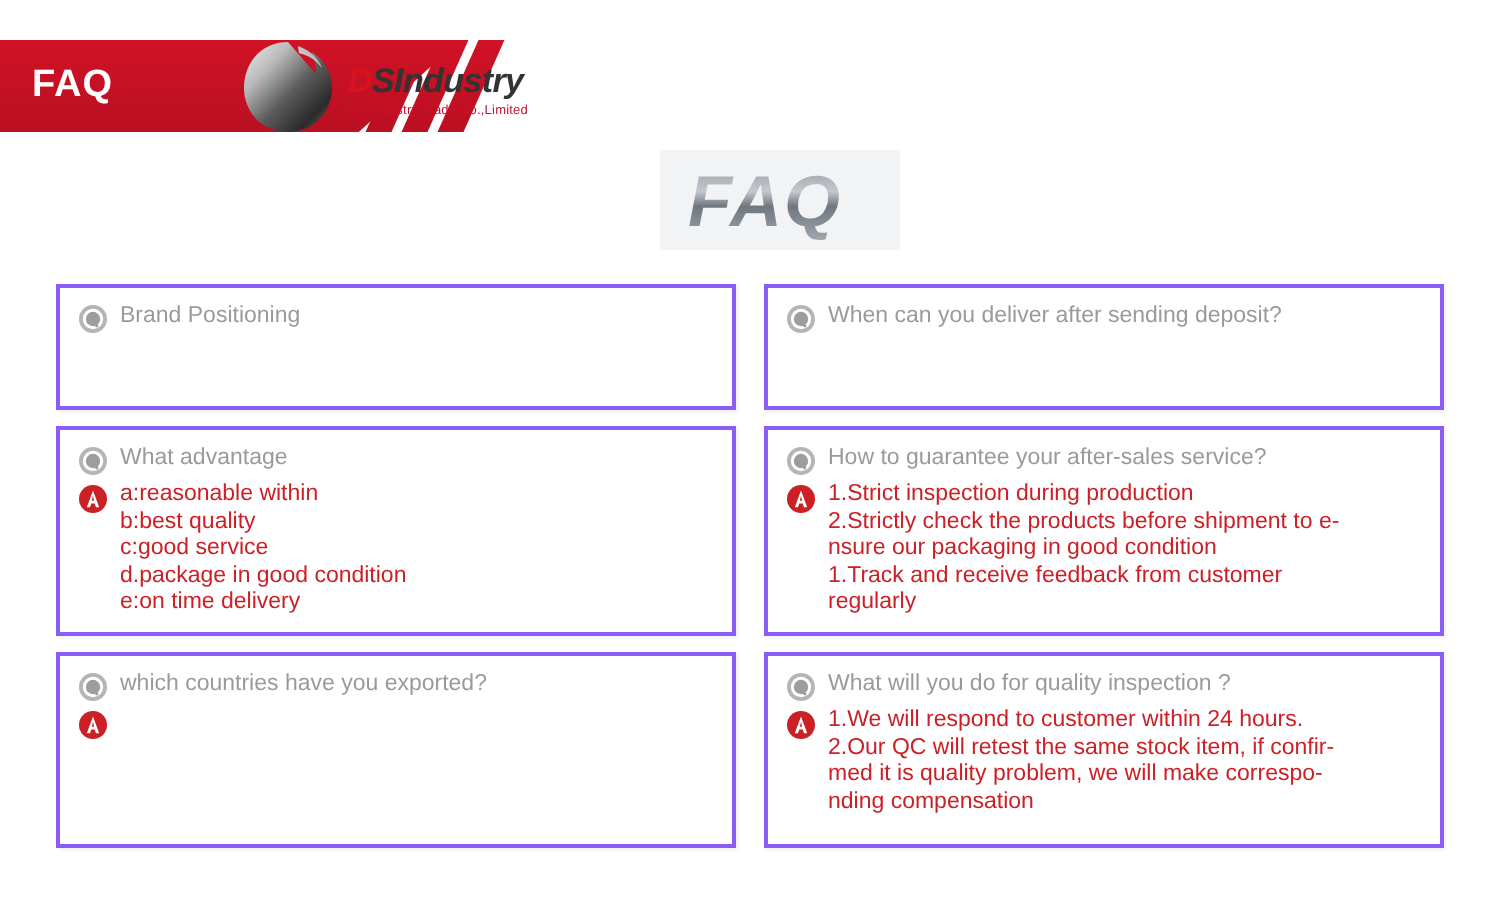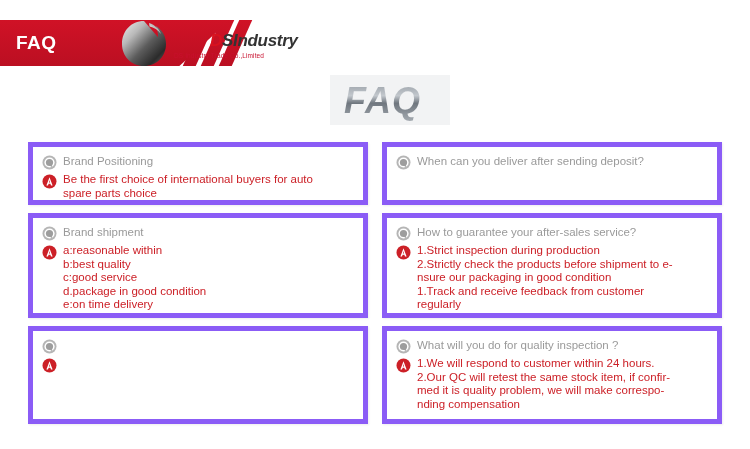--- a/index.html
+++ b/index.html
@@ -85,21 +85,20 @@
     top: 14px;
   }
   .logo-title {
     font-size: 17px;
     font-weight: bold;
     font-style: italic;
     color: #333333;
     line-height: 18px;
     letter-spacing: -0.3px;
     white-space: nowrap;
-    margin-left: 36px;
   }
   .logo-title .d-red { color: #d8121f; }
   .logo-sub {
     font-size: 6.5px;
     color: #c8102e;
     line-height: 9px;
     letter-spacing: 0.1px;
     white-space: nowrap;
     margin-top: 1px;
   }
@@ -137,21 +136,21 @@
     height: 282px;
     display: grid;
     grid-template-columns: 340px 340px;
     grid-template-rows: 63px 105px 98px;
     column-gap: 14px;
     row-gap: 8px;
   }
 
   .faq-card {
     background: #ffffff;
-    border: 5px solid #8b5cf6;
+    border: 2px solid #8b5cf6;
     box-shadow: 1px 1px 2px rgba(0,0,0,0.07);
     padding: 7px 9px 20px 9px;
     box-sizing: border-box;
     overflow: hidden;
   }
 
   .qa-row {
     display: flex;
     align-items: flex-start;
   }
@@ -228,49 +227,41 @@
     <div class="faq-card">
       <div class="qa-row q-row">
         <span class="badge"><svg width="15" height="15" viewBox="0 0 15 15" aria-hidden="true">
             <circle cx="7.5" cy="7.5" r="7" fill="#b5b5b5"></circle>
             <circle cx="7.5" cy="7.5" r="5.1" fill="#ffffff"></circle>
             <circle cx="7.5" cy="7.5" r="3.6" fill="#9d9d9d"></circle>
             <rect x="8.2" y="8.8" width="3.1" height="1.5" rx="0.7" fill="#9d9d9d" transform="rotate(42 8.2 8.8)"></rect>
           </svg></span>
         <span class="q-text">Brand Positioning</span>
       </div>
-      <div class="qa-row a-row">
-        <span class="badge"><svg width="15" height="15" viewBox="0 0 15 15" aria-hidden="true">
-            <circle cx="7.5" cy="7.5" r="7" fill="#cc2027"></circle>
-            <path d="M7.5 3.2 L10.6 11.6 L9.0 11.6 L8.35 9.7 L6.65 9.7 L6.0 11.6 L4.4 11.6 Z M7.5 5.9 L6.95 8.4 L8.05 8.4 Z" fill="#ffffff"></path>
-          </svg></span>
-        <span class="a-text">Be the first choice of international buyers for auto
-spare parts choice</span>
-      </div>
     </div>
     <div class="faq-card">
       <div class="qa-row q-row">
         <span class="badge"><svg width="15" height="15" viewBox="0 0 15 15" aria-hidden="true">
             <circle cx="7.5" cy="7.5" r="7" fill="#b5b5b5"></circle>
             <circle cx="7.5" cy="7.5" r="5.1" fill="#ffffff"></circle>
             <circle cx="7.5" cy="7.5" r="3.6" fill="#9d9d9d"></circle>
             <rect x="8.2" y="8.8" width="3.1" height="1.5" rx="0.7" fill="#9d9d9d" transform="rotate(42 8.2 8.8)"></rect>
           </svg></span>
         <span class="q-text">When can you deliver after sending deposit?</span>
       </div>
     </div>
     <div class="faq-card">
       <div class="qa-row q-row">
         <span class="badge"><svg width="15" height="15" viewBox="0 0 15 15" aria-hidden="true">
             <circle cx="7.5" cy="7.5" r="7" fill="#b5b5b5"></circle>
             <circle cx="7.5" cy="7.5" r="5.1" fill="#ffffff"></circle>
             <circle cx="7.5" cy="7.5" r="3.6" fill="#9d9d9d"></circle>
             <rect x="8.2" y="8.8" width="3.1" height="1.5" rx="0.7" fill="#9d9d9d" transform="rotate(42 8.2 8.8)"></rect>
           </svg></span>
-        <span class="q-text">Brand shipment</span>
+        <span class="q-text">What advantage</span>
       </div>
       <div class="qa-row a-row">
         <span class="badge"><svg width="15" height="15" viewBox="0 0 15 15" aria-hidden="true">
             <circle cx="7.5" cy="7.5" r="7" fill="#cc2027"></circle>
             <path d="M7.5 3.2 L10.6 11.6 L9.0 11.6 L8.35 9.7 L6.65 9.7 L6.0 11.6 L4.4 11.6 Z M7.5 5.9 L6.95 8.4 L8.05 8.4 Z" fill="#ffffff"></path>
           </svg></span>
         <span class="a-text">a:reasonable within
 b:best quality
 c:good service
 d.package in good condition
@@ -300,20 +291,21 @@
       </div>
     </div>
     <div class="faq-card">
       <div class="qa-row q-row">
         <span class="badge"><svg width="15" height="15" viewBox="0 0 15 15" aria-hidden="true">
             <circle cx="7.5" cy="7.5" r="7" fill="#b5b5b5"></circle>
             <circle cx="7.5" cy="7.5" r="5.1" fill="#ffffff"></circle>
             <circle cx="7.5" cy="7.5" r="3.6" fill="#9d9d9d"></circle>
             <rect x="8.2" y="8.8" width="3.1" height="1.5" rx="0.7" fill="#9d9d9d" transform="rotate(42 8.2 8.8)"></rect>
           </svg></span>
+        <span class="q-text">which countries have you exported?</span>
       </div>
       <div class="qa-row a-row">
         <span class="badge"><svg width="15" height="15" viewBox="0 0 15 15" aria-hidden="true">
             <circle cx="7.5" cy="7.5" r="7" fill="#cc2027"></circle>
             <path d="M7.5 3.2 L10.6 11.6 L9.0 11.6 L8.35 9.7 L6.65 9.7 L6.0 11.6 L4.4 11.6 Z M7.5 5.9 L6.95 8.4 L8.05 8.4 Z" fill="#ffffff"></path>
           </svg></span>
       </div>
     </div>
     <div class="faq-card">
       <div class="qa-row q-row">

